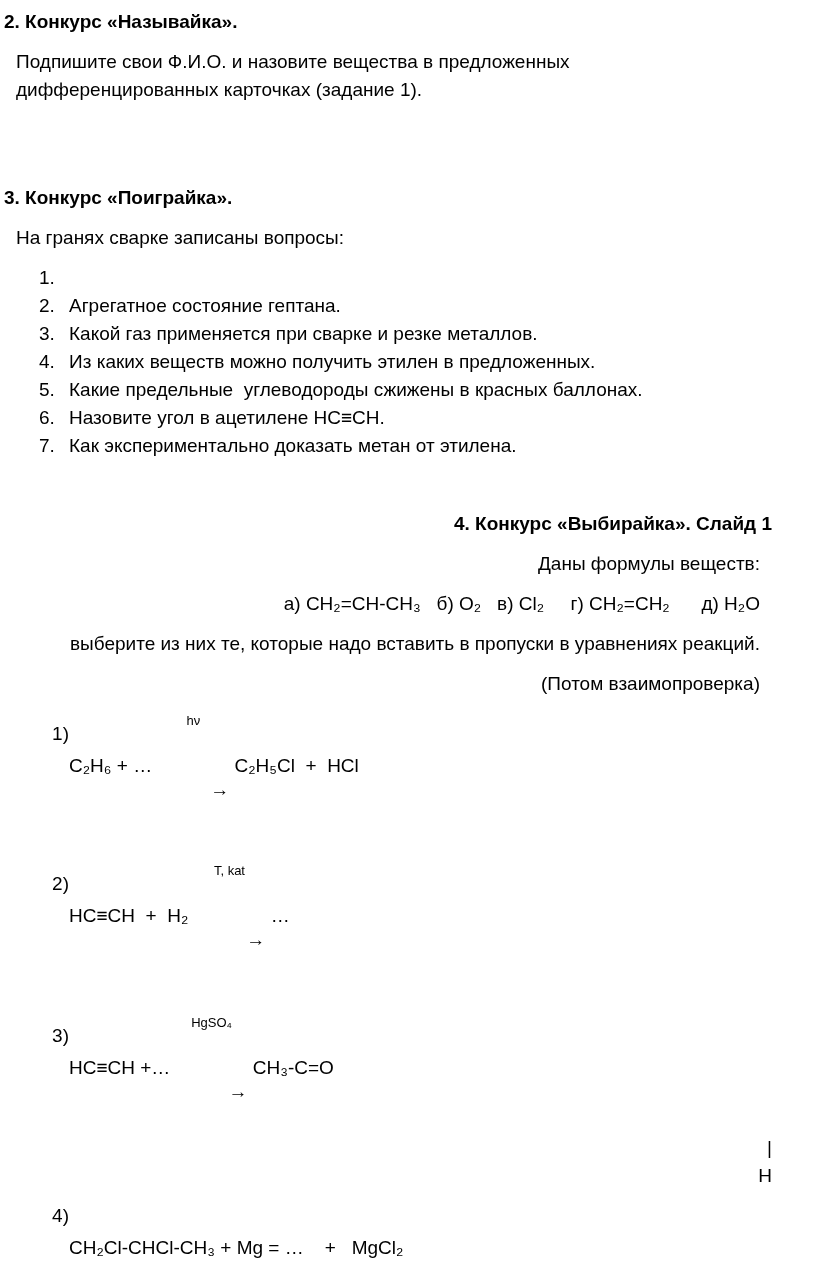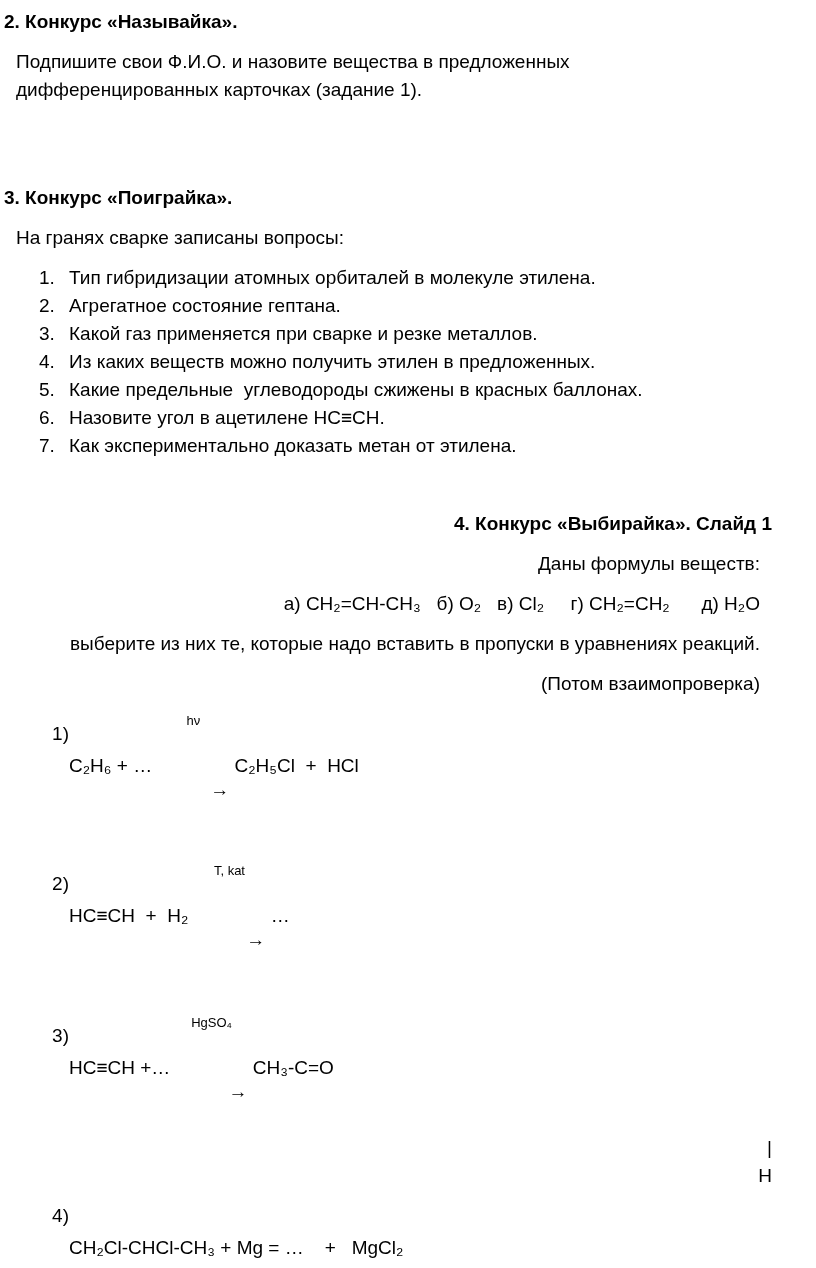--- a/index.html
+++ b/index.html
@@ -86,21 +86,20 @@
     <p class="para">Подпишите свои Ф.И.О. и назовите вещества в предложенных дифференцированных карточках (задание 1).</p>
   </div>
 
   <div class="sec3">
     <div class="heading">3. Конкурс «Поиграйка».</div>
     <p class="para">На гранях сварке записаны вопросы:</p>
 
     <div class="qlist">
       <div class="qitem">
         <span class="qnum">1.</span>
-        <span class="qtext">Тип гибридизации атомных орбиталей в молекуле этилена.</span>
       </div>
       <div class="qitem">
         <span class="qnum">2.</span>
         <span class="qtext">Агрегатное состояние гептана.</span>
       </div>
       <div class="qitem">
         <span class="qnum">3.</span>
         <span class="qtext">Какой газ применяется при сварке и резке металлов.</span>
       </div>
       <div class="qitem">

